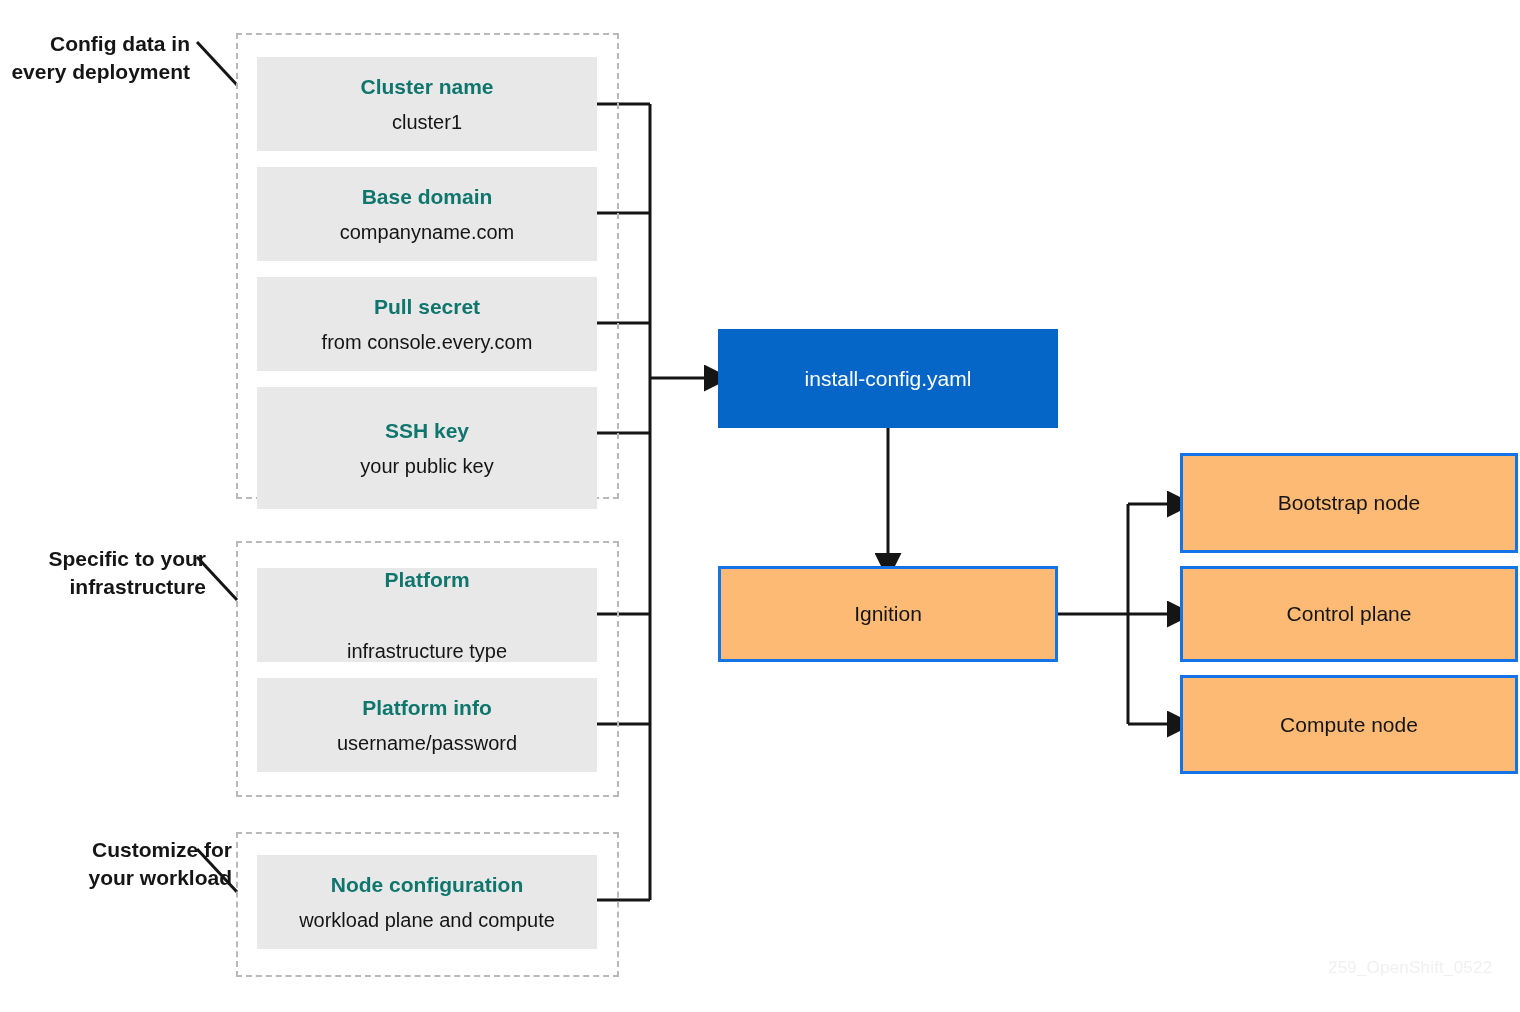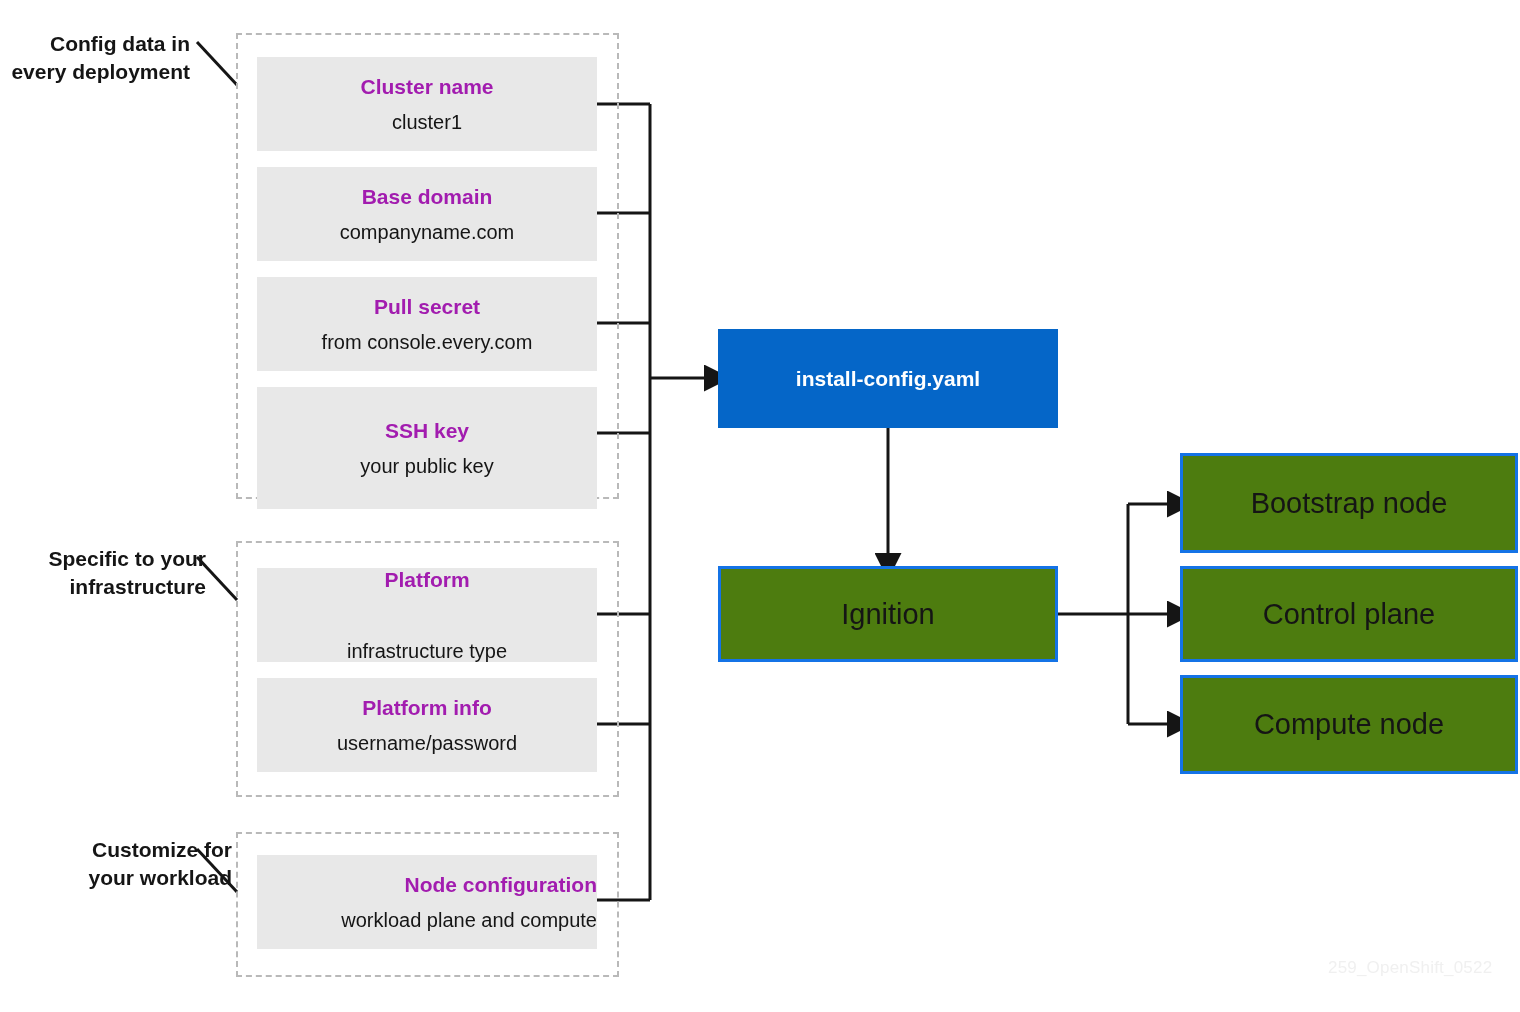--- a/index.html
+++ b/index.html
@@ -45,55 +45,55 @@
     box-sizing: border-box;
     display: flex;
     flex-direction: column;
     align-items: center;
     justify-content: center;
     text-align: center;
   }
   .config-card .card-title {
     font-size: 21px;
     font-weight: bold;
-    color: #a21caf;
+    color: #0f766e;
     line-height: 1.3;
   }
   .config-card .card-sub {
     font-size: 20px;
     font-weight: normal;
     color: #151515;
     line-height: 1.3;
     margin-top: 8px;
   }
 
   
   .blue-solid {
     position: absolute;
     background: #0566c8;
     box-sizing: border-box;
     display: flex;
     align-items: center;
     justify-content: center;
     color: #ffffff;
     font-size: 21px;
-    font-weight: bold;
+    font-weight: normal;
   }
 
   
   .blue-outline {
     position: absolute;
-    background: #4d7c0f;
+    background: #fdba74;
     border: 3px solid #1473e6;
     box-sizing: border-box;
     display: flex;
     align-items: center;
     justify-content: center;
     color: #151515;
-    font-size: 29px;
+    font-size: 21px;
     font-weight: normal;
   }
 
   
   #wires {
     position: absolute;
     left: 0;
     top: 0;
     width: 1520px;
     height: 1012px;
@@ -189,21 +189,21 @@
   <div class="config-card" style="left:257px; top:678px; width:340px; height:94px;">
     <div class="card-title">Platform info</div>
     <div class="card-sub">username/password</div>
   </div>
 
   <div class="group-box" style="left:236px; top:832px; width:383px; height:145px;"></div>
 
   <div class="group-label" style="left:0px; top:836px; width:190px;padding-left:42px;">Customize for
 your workload</div>
 
-  <div class="config-card" style="left:257px; top:855px; width:340px; height:94px;align-items:flex-end;">
+  <div class="config-card" style="left:257px; top:855px; width:340px; height:94px;">
     <div class="card-title">Node configuration</div>
     <div class="card-sub">workload plane and compute</div>
   </div>
 
   <div class="blue-solid" style="left:718px; top:329px; width:340px; height:99px;">install-config.yaml</div>
 
   <div class="blue-outline" style="left:718px; top:566px; width:340px; height:96px;">Ignition</div>
 
   <div class="blue-outline" style="left:1180px; top:453px; width:338px; height:100px;">Bootstrap node</div>
 

